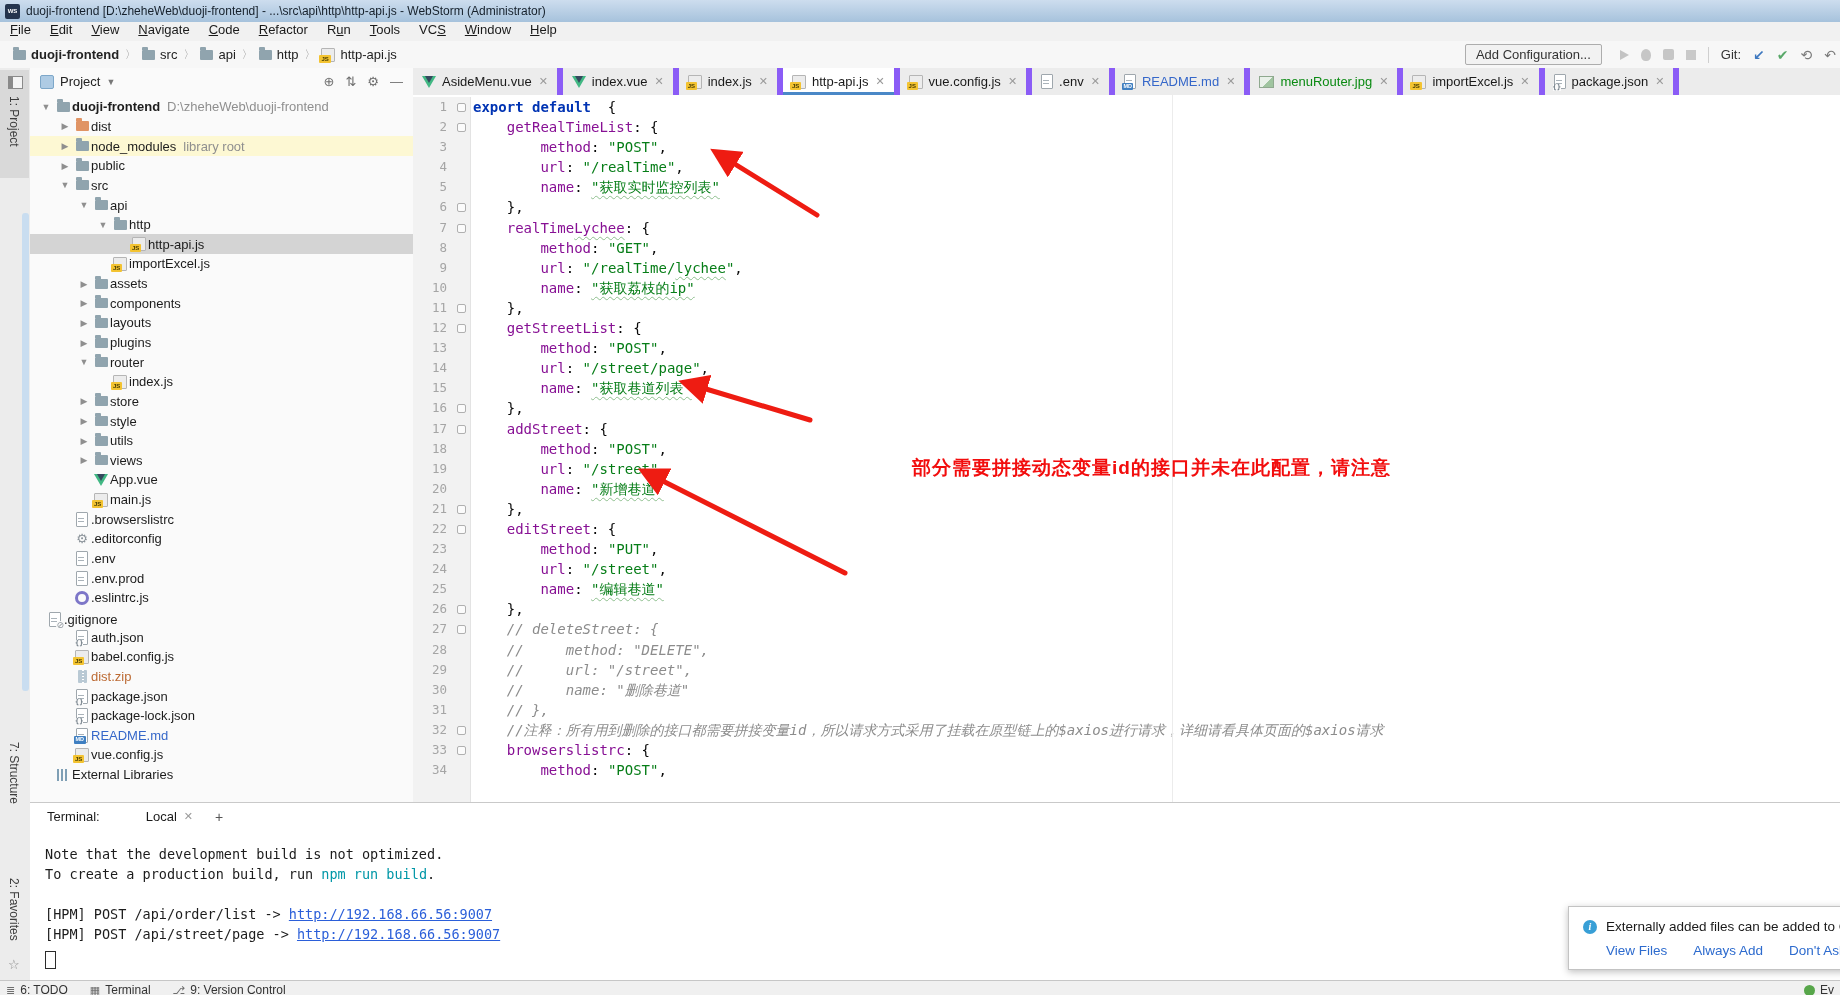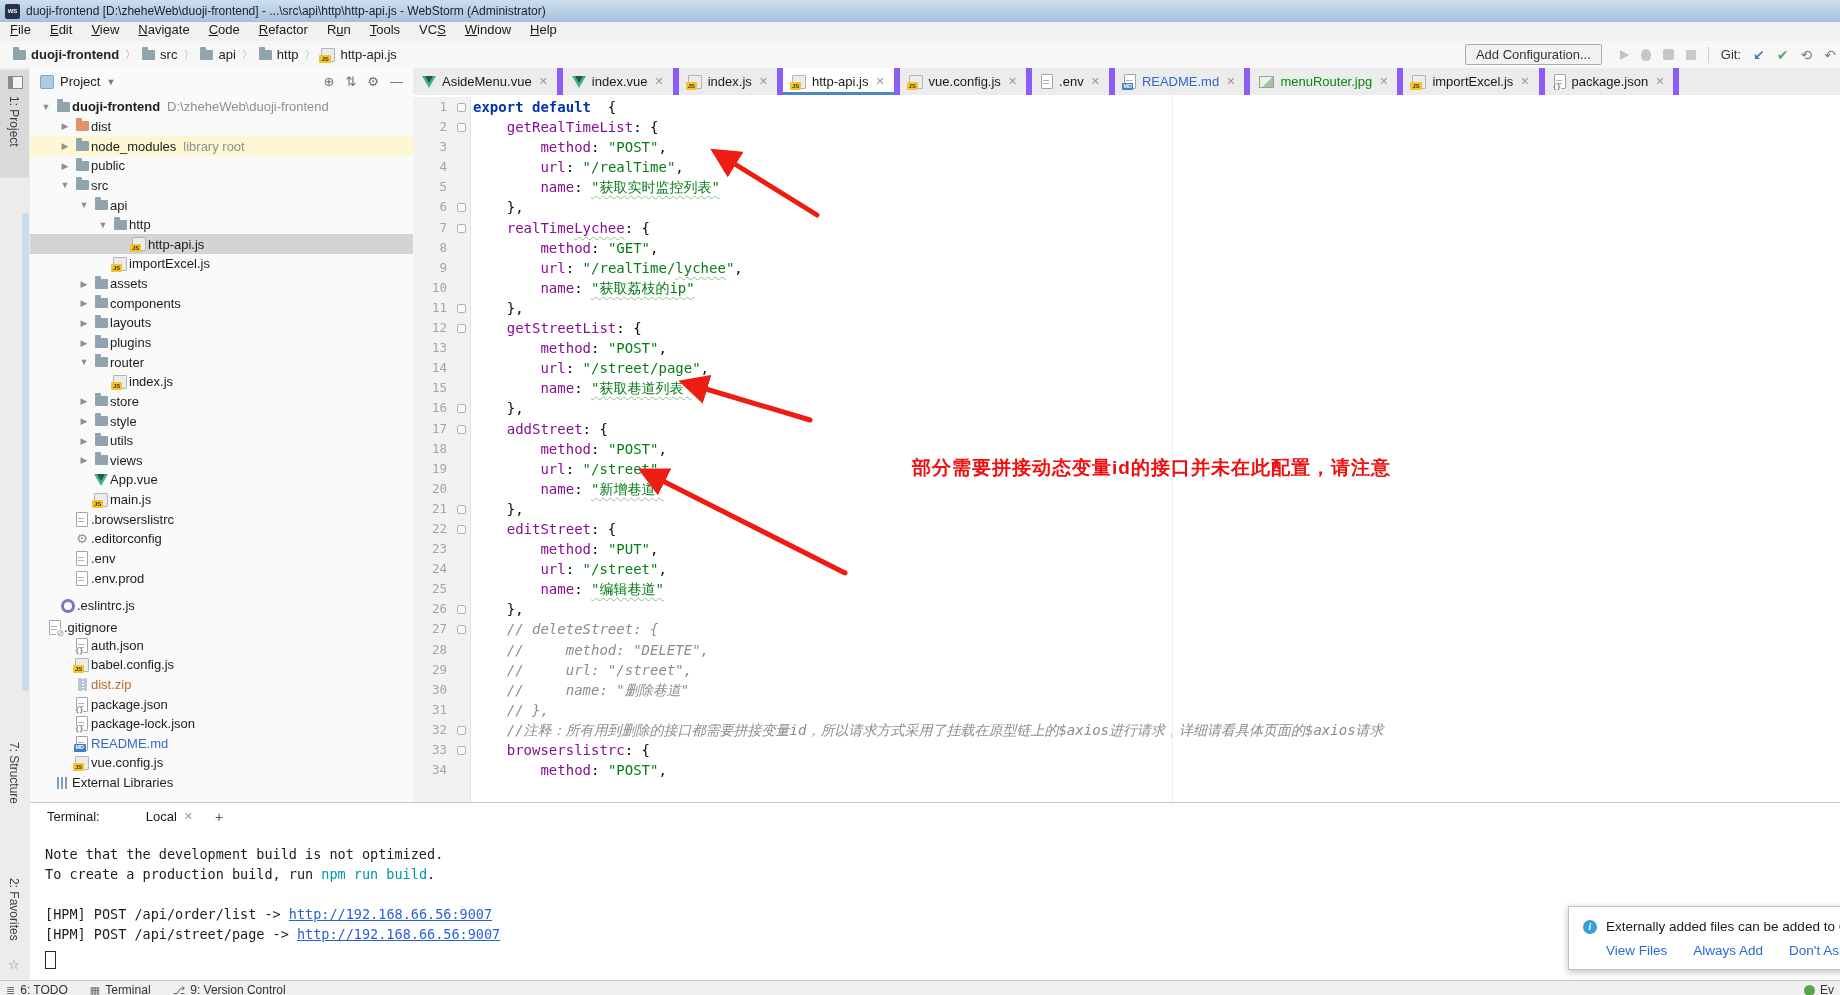--- a/index.html
+++ b/index.html
@@ -397,21 +397,21 @@
         </span>
         <span>.env</span>
       </div>
       <div class="trow" style="padding-left: 27px;">
         <span class="arr"></span>
         <span class="ti">
           <span class="ic-file"></span>
         </span>
         <span>.env.prod</span>
       </div>
-      <div class="trow" style="padding-left: 13px; margin-top: 8px;">
+      <div class="trow" style="padding-left: 27px;">
         <span class="arr"></span>
         <span class="ti">
           <span class="ic-eslint"></span>
         </span>
         <span>.eslintrc.js</span>
       </div>
       <div class="trow" style=" align-items: flex-end;">
         <span class="arr"></span>
         <span class="ti">
           <span class="ic-file ic-ignore"></span>

